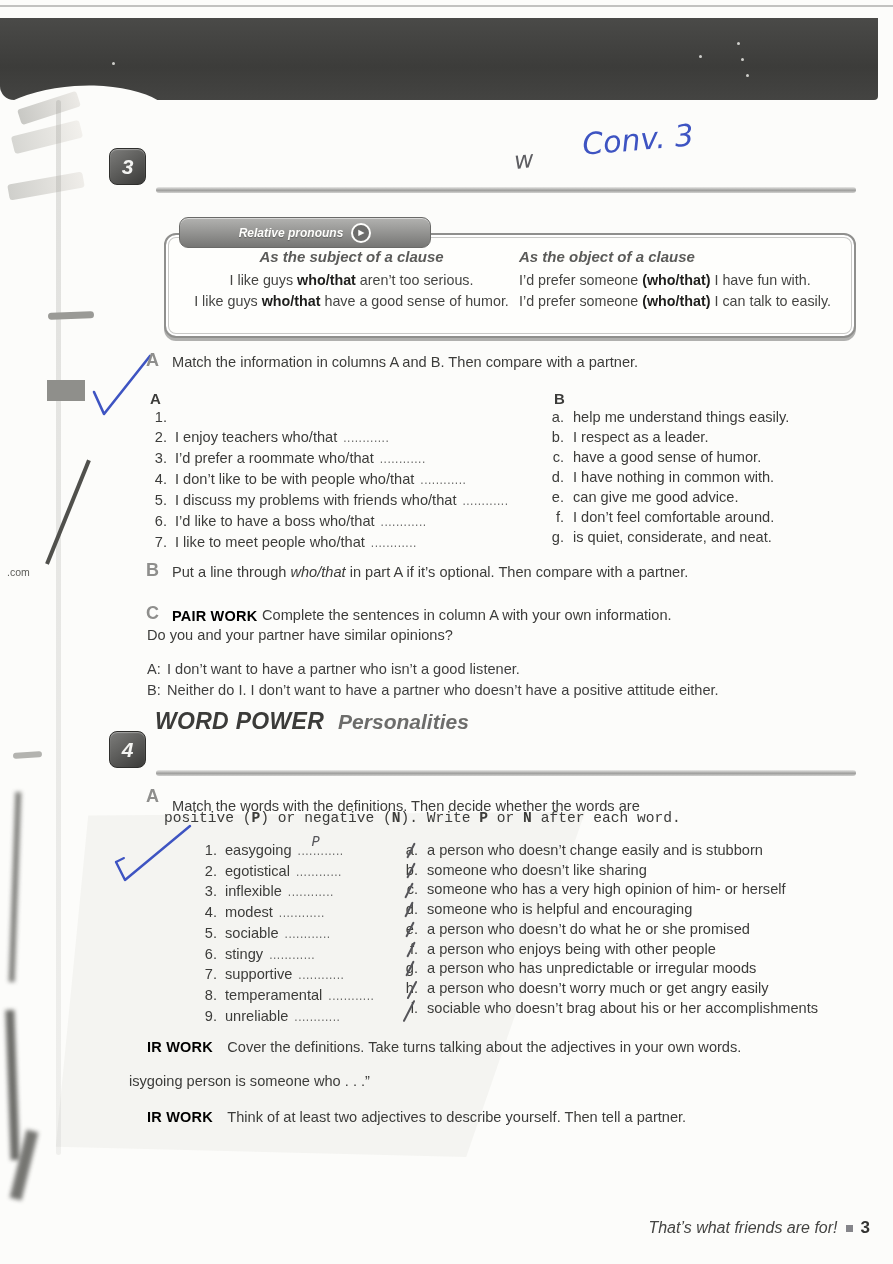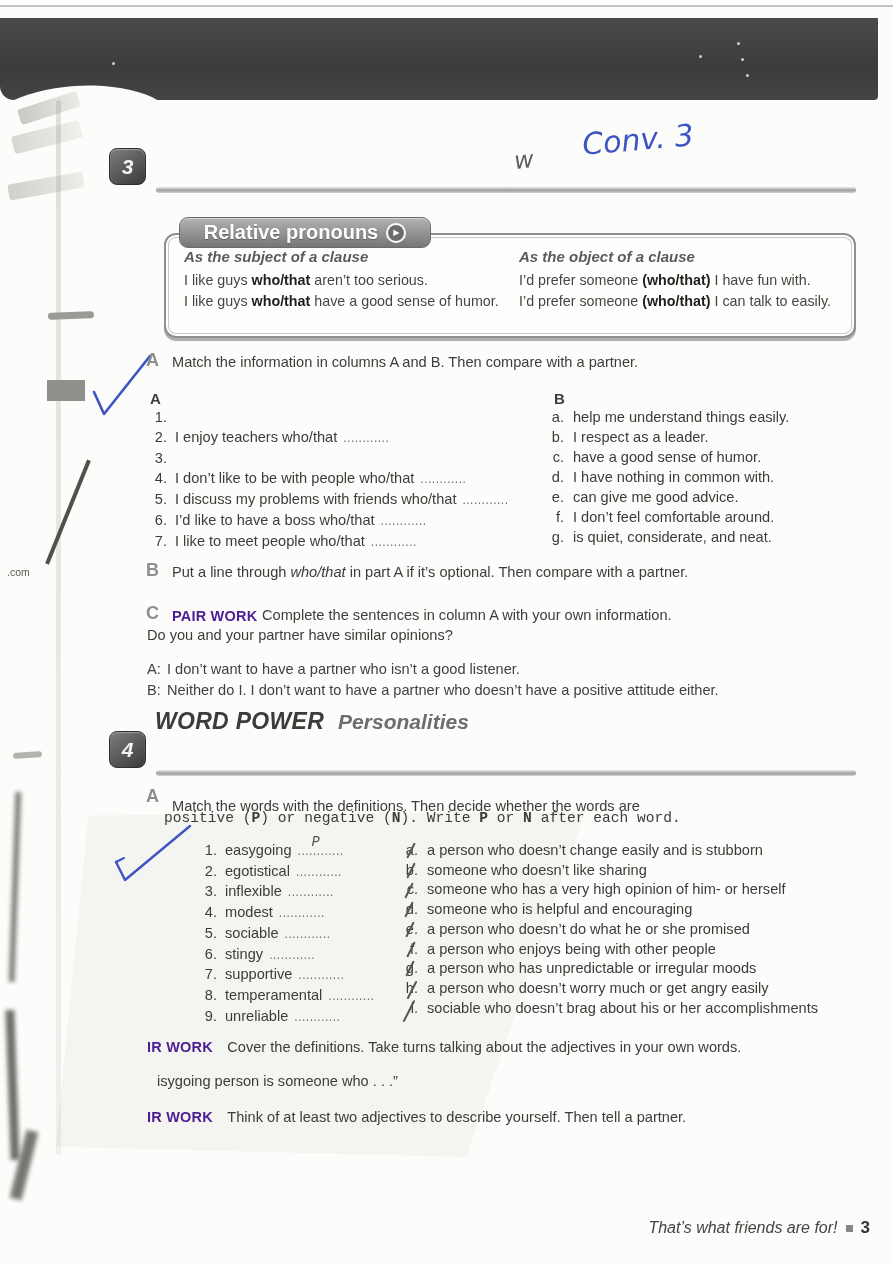--- a/index.html
+++ b/index.html
@@ -28,32 +28,32 @@
 
   
   .badge{width:35px;height:35px;border-radius:8px;background:linear-gradient(145deg,#7d7d7b,#3a3a38);border:1px solid #2f2f2d;box-shadow:inset 0 1px 1px rgba(255,255,255,.35);display:flex;align-items:center;justify-content:center;color:#f4f4f2;font-size:21px;font-weight:bold;font-style:italic;}
   .sec-title{font-size:23px;font-weight:800;font-style:italic;color:#3b3b39;letter-spacing:.3px;white-space:nowrap;}
   .sec-sub{font-size:21px;font-weight:600;font-style:italic;color:#6d6d6b;margin-left:14px;}
   .rule{height:6px;background:linear-gradient(180deg,#e9e9e7,#9e9e9c 55%,#d2d2d0);border-radius:3px;}
 
   
   .gbox{left:164px;top:233px;width:688px;height:101px;background:#fefefc;border:2px solid #8f8f8d;border-radius:12px;box-shadow:inset 0 0 0 2px #fff, inset 0 0 0 3px #c9c9c7, 0 3px 0 #b0b0ae;}
   .gtab{left:179px;top:217px;width:250px;height:29px;border-radius:9px;background:linear-gradient(180deg,#b2b2b0,#767674);border:1px solid #6a6a68;box-shadow:inset 0 1px 0 rgba(255,255,255,.5);display:flex;align-items:center;justify-content:center;gap:8px;}
-  .gtab-text{color:#fefefc;font-size:20px;font-weight:800;text-shadow:0 1px 1px rgba(0,0,0,.3);}
+  .gtab-text{color:#fefefc;font-size:12px;font-weight:800;font-style:italic;text-shadow:0 1px 1px rgba(0,0,0,.3);}
   .play{width:16px;height:16px;border-radius:50%;background:#6d6d6b;border:2px solid #fefefc;color:#fefefc;font-size:8px;display:flex;align-items:center;justify-content:center;line-height:1;}
   .gcols{left:184px;top:248px;width:660px;display:flex;}
-  .gcol-l{width:335px;}
+  .gcol-l{width:335px;text-align:center;}
   .gcol-r{width:325px;}
   .ghead{font-size:15px;font-weight:800;font-style:italic;color:#5b5b59;margin-bottom:5px;}
   .gline{font-size:14.3px;color:#454543;line-height:21px;white-space:nowrap;}
   .gline b{color:#1e1e1c;}
 
   
   .exletter{font-size:18px;font-weight:800;color:#8e8e8c;}
-  .pairwork{font-size:14.5px;font-weight:800;color:#4c1d95;letter-spacing:.2px;}
+  .pairwork{font-size:14.5px;font-weight:800;color:#000000;letter-spacing:.2px;}
   .body-t{font-size:14.6px;color:#3c3c3a;}
   .colhead{font-size:15px;font-weight:800;color:#3c3c3a;}
   .rows{line-height:20px;font-size:14.6px;color:#3c3c3a;}
   .rows .row{display:flex;}
   .num{flex:none;width:22px;text-align:right;margin-right:8px;}
   .blet{flex:none;width:16px;text-align:right;margin-right:9px;position:relative;}
   .blank{position:relative;display:inline-block;margin-left:6px;color:#6a6a68;font-size:12px;letter-spacing:.5px;}
   .answer{position:absolute;left:14px;top:-10px;font-family:"DejaVu Sans",sans-serif;font-style:italic;font-size:13.5px;color:#55555a;}
   .pen-slash{position:absolute;right:5px;top:0px;width:2px;height:17px;background:#55555a;transform:rotate(27deg);border-radius:1px;}
   .wrows{line-height:19.7px;font-size:14.6px;color:#3c3c3a;}
@@ -136,20 +136,21 @@
   <div class="abs rows" style="left:145px;top:407px;width:400px;">
     <div class="row">
         <span class="num">1.</span>
       </div>
     <div class="row">
         <span class="num">2.</span>
         <span><span>I enjoy teachers who/that</span><span class="blank"><span>............</span></span></span>
       </div>
     <div class="row">
         <span class="num">3.</span>
+        <span><span>I’d prefer a roommate who/that</span><span class="blank"><span>............</span></span></span>
       </div>
     <div class="row">
         <span class="num">4.</span>
         <span><span>I don’t like to be with people who/that</span><span class="blank"><span>............</span></span></span>
       </div>
     <div class="row">
         <span class="num">5.</span>
         <span><span>I discuss my problems with friends who/that</span><span class="blank"><span>............</span></span></span>
       </div>
     <div class="row">
@@ -313,21 +314,21 @@
         <span class="blet">i.</span>
         <span class="pen-slash" style="position:absolute;left:6px;top:158px;height:24px;"></span>
         <span>sociable who doesn’t brag about his or her accomplishments</span>
       </div>
   </div>
 
   <div class="abs" style="left:147px;top:1038px;white-space:nowrap;">
     <span class="pairwork">IR WORK</span>
     <span class="body-t" style="margin-left:10px;">Cover the definitions. Take turns talking about the adjectives in your own words.</span>
   </div>
-  <div class="abs body-t" style="left:157px;top:1073px;">isygoing person is someone who . . .”</div>
+  <div class="abs body-t" style="left:129px;top:1073px;">isygoing person is someone who . . .”</div>
   <div class="abs" style="left:147px;top:1108px;white-space:nowrap;">
     <span class="pairwork">IR WORK</span>
     <span class="body-t" style="margin-left:10px;">Think of at least two adjectives to describe yourself. Then tell a partner.</span>
   </div>
 
   <div class="abs footer">
     <span>That’s what friends are for!</span>
     <span class="pg-sq"></span>
     <span class="pg-n">3</span>
   </div>

